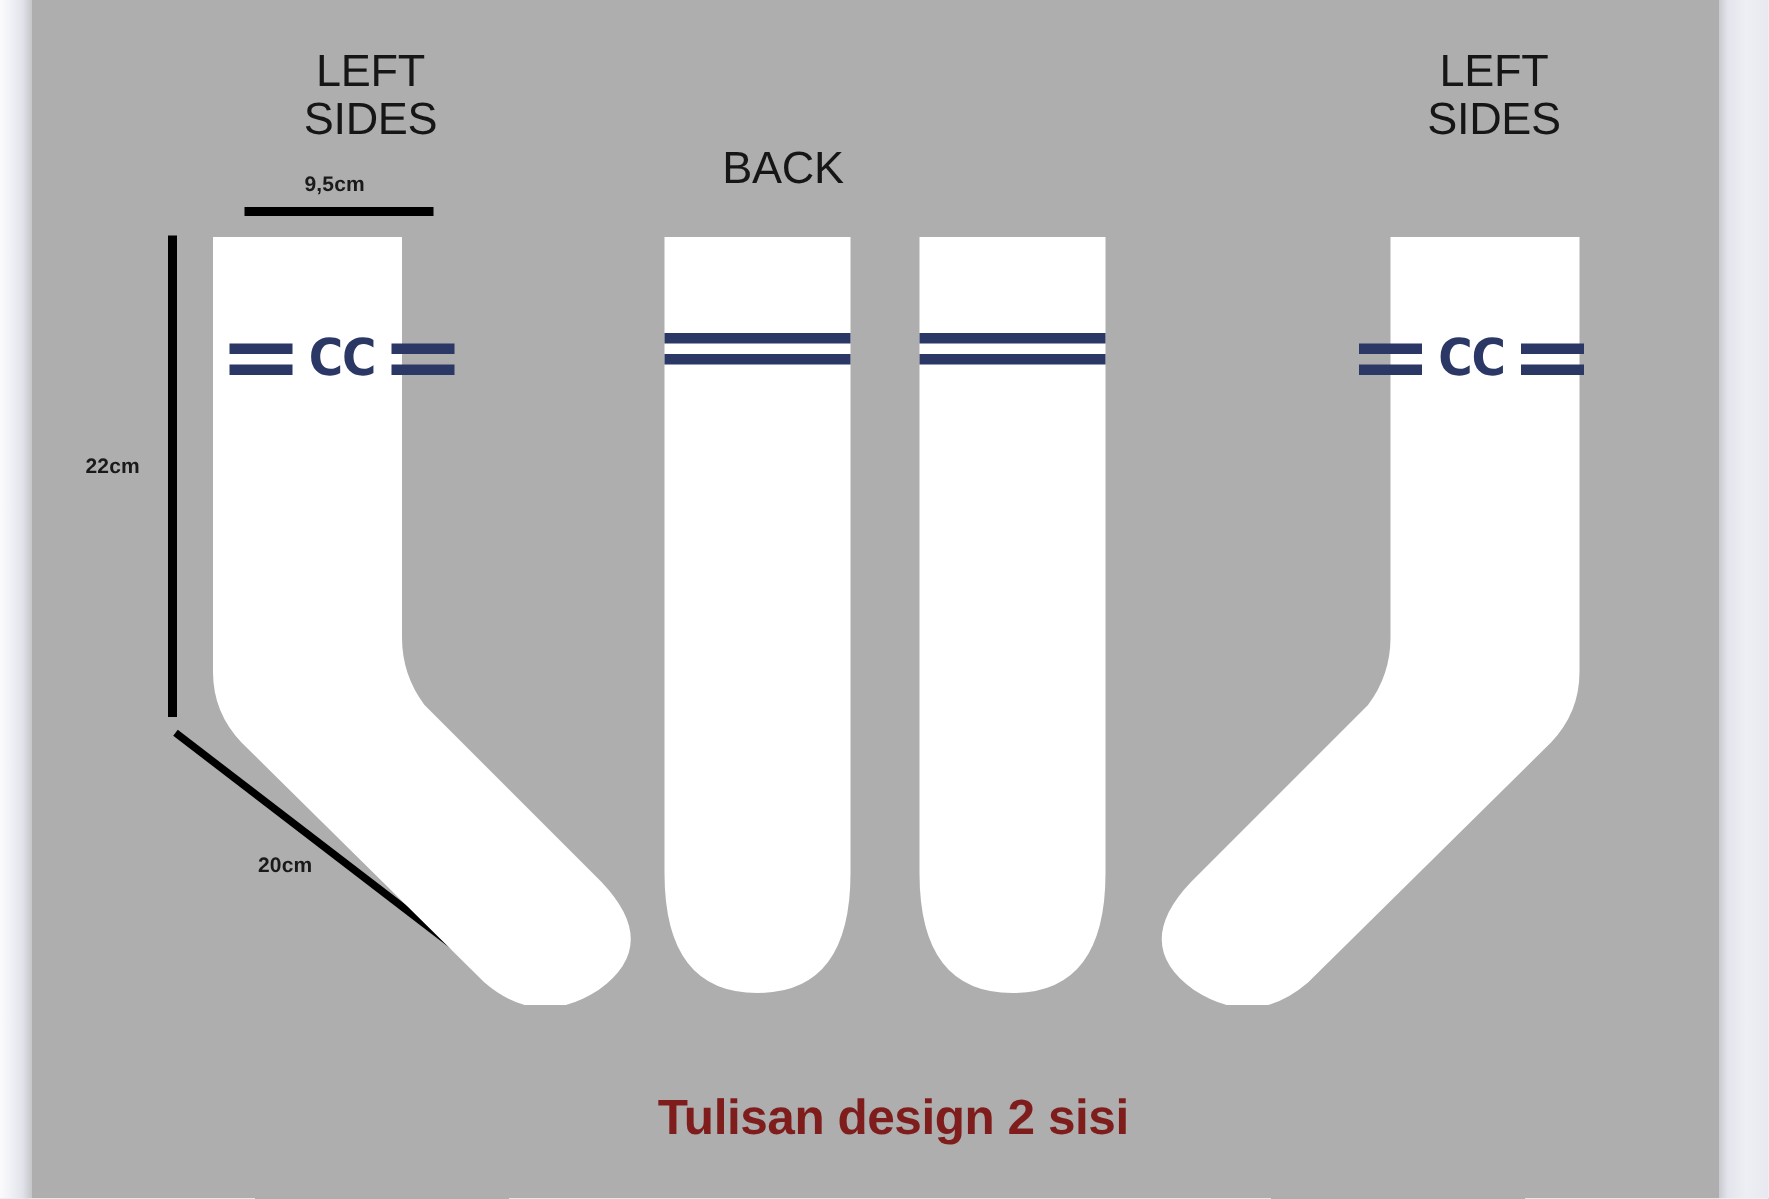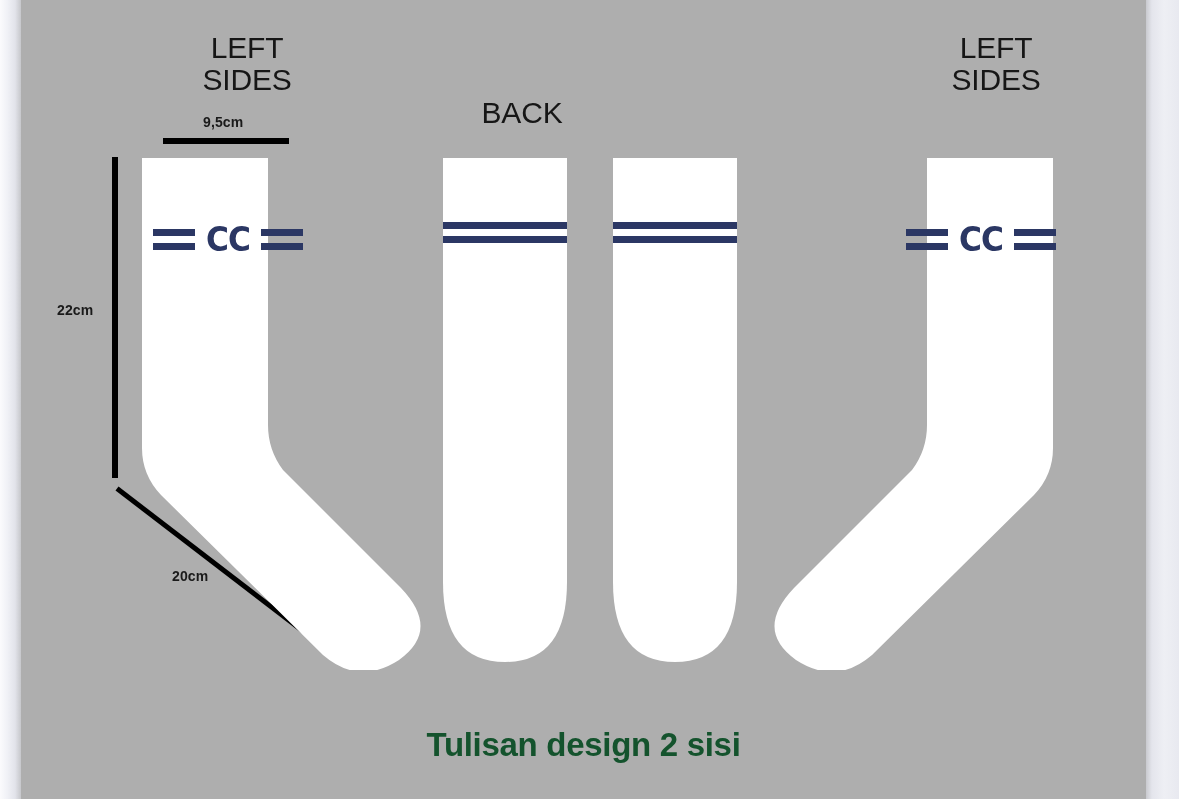--- a/index.html
+++ b/index.html
@@ -127,25 +127,25 @@
     position: absolute;
     display: flex;
     flex-direction: column;
     gap: 7px;
   }
   .band .bar { height: 7px; background: #2b3764; }
 
   
   .caption {
     position: absolute;
-    left: 0;
+    left: 12px;
     top: 726px;
     width: 1125px;
     text-align: center;
-    color: #14532d;
+    color: #7f1d1d;
     font-size: 33px;
     font-weight: 700;
     letter-spacing: -0.3px;
     font-family: "Liberation Sans", sans-serif;
   }
 </style>
 </head>
 <body>
 
 <div id="page">

